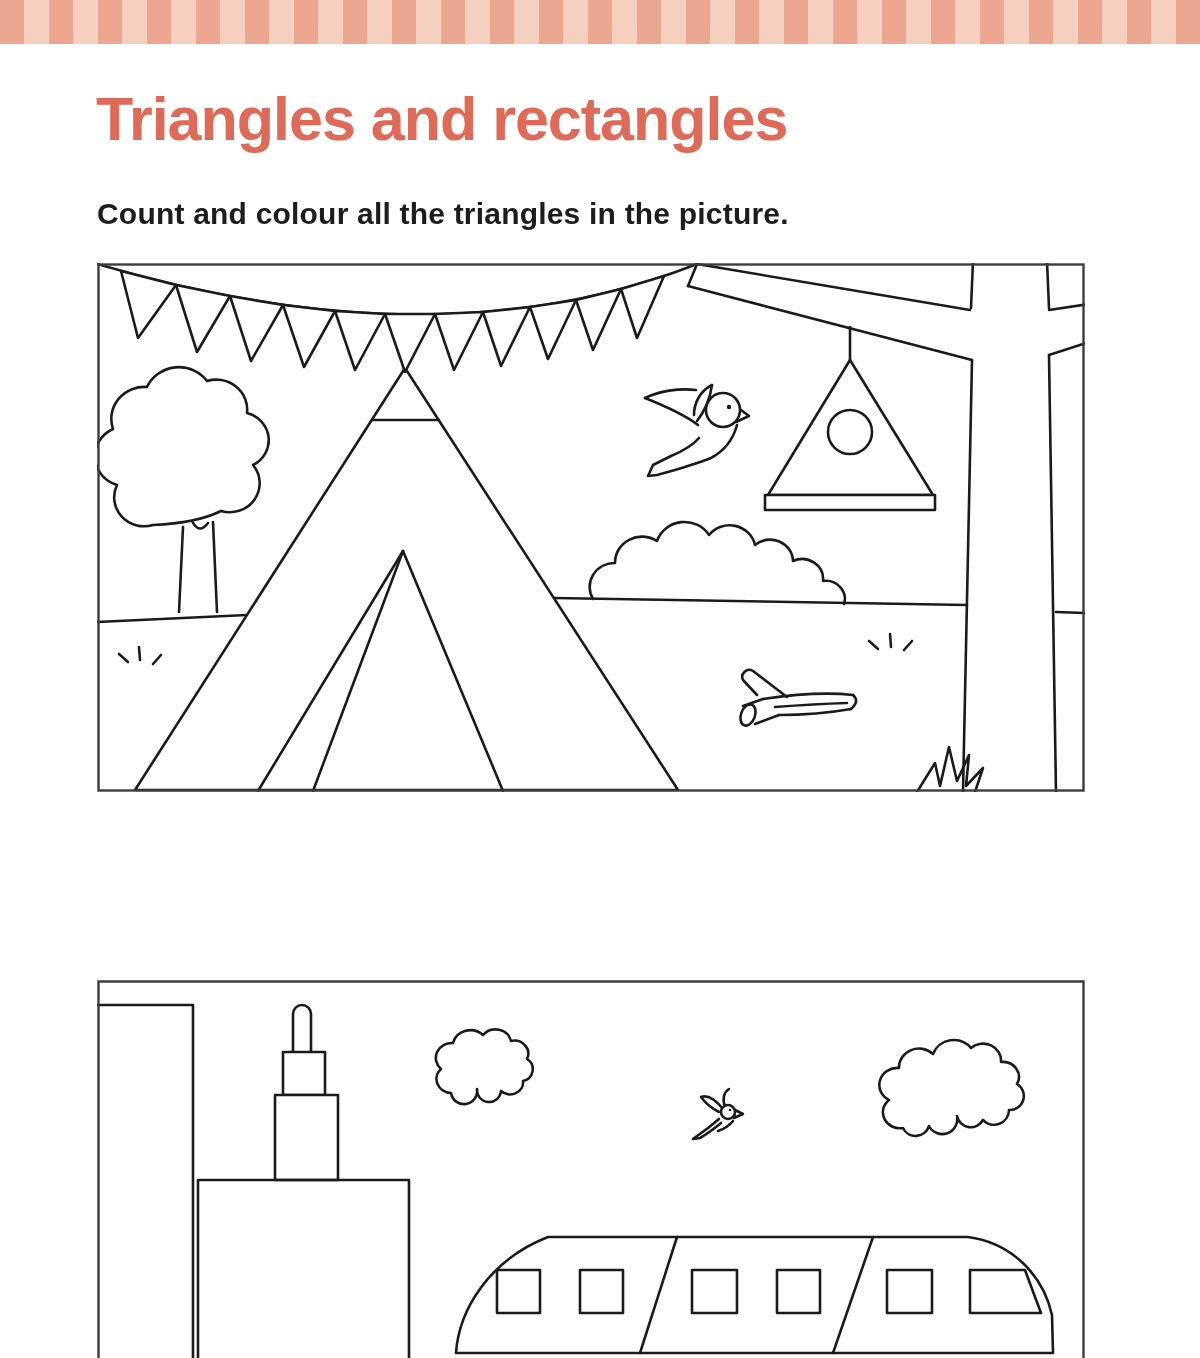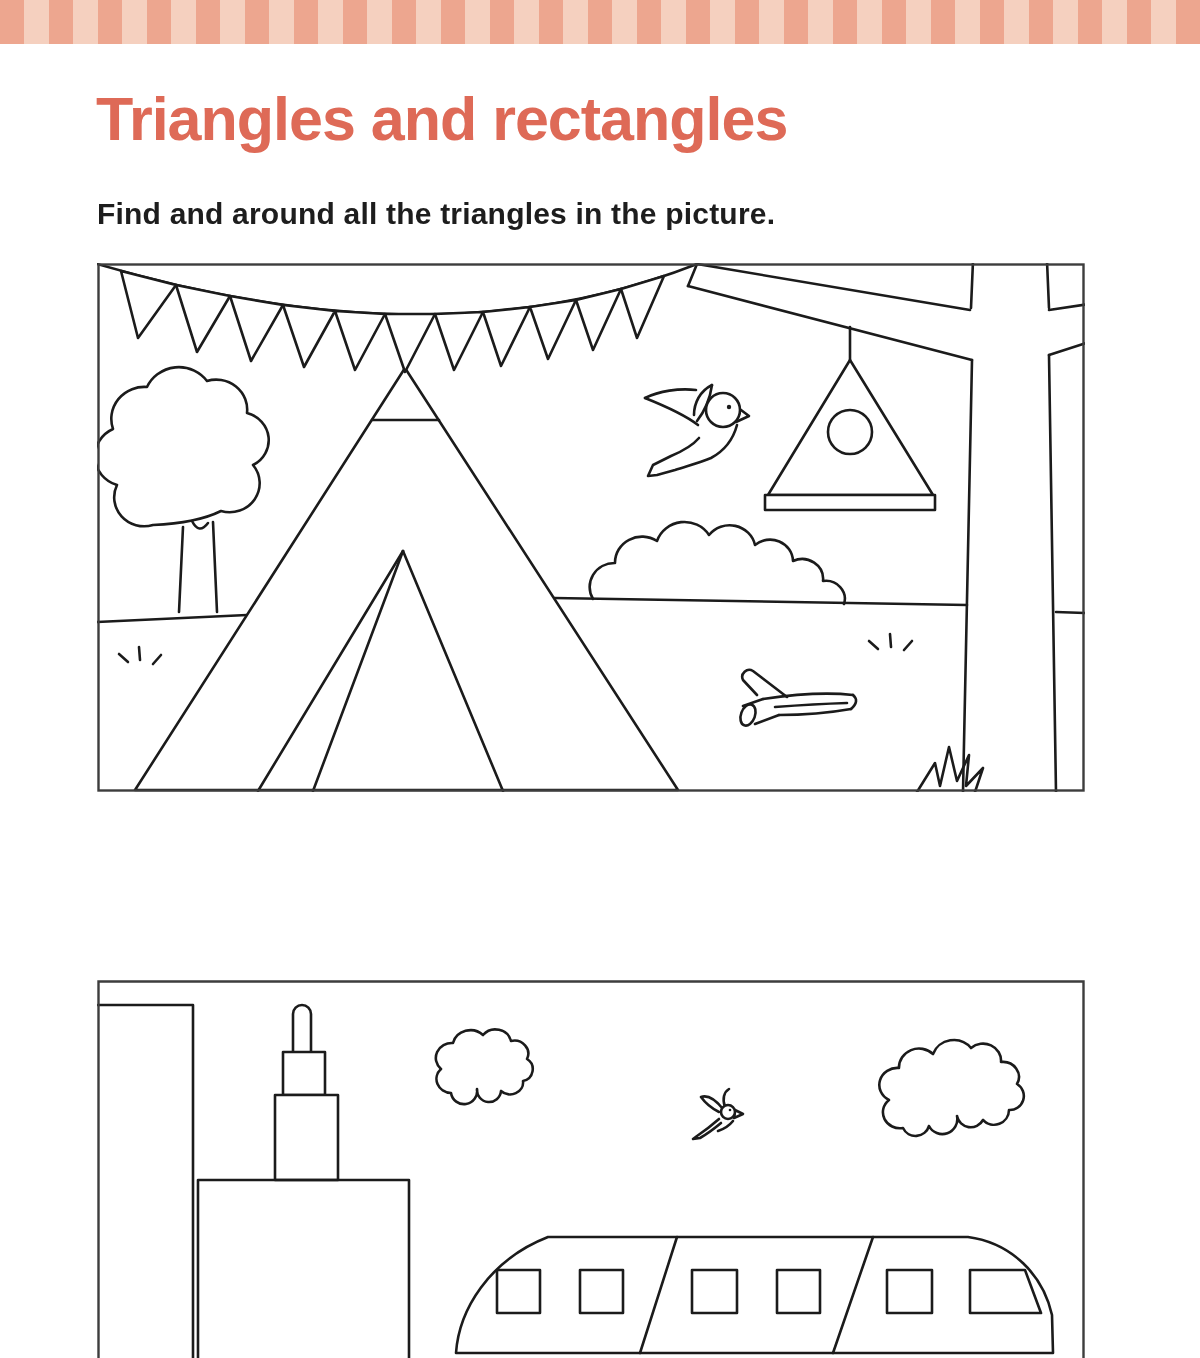--- a/index.html
+++ b/index.html
@@ -49,21 +49,21 @@
 </style>
 </head>
 <body>
 
 <div class="page">
 
   <div class="stripes"></div>
 
   <h1 class="title">Triangles and rectangles</h1>
 
-  <p class="instruction instr-1">Find and around all the triangles in the picture.</p>
+  <p class="instruction instr-1">Count and colour all the triangles in the picture.</p>
 
   <figure class="fig-1">
     <svg viewBox="0 0 988 529" width="988" height="529">
 
       <g>
         <path class="ln" d="M0,359 L150,352"></path>
         <path class="ln" d="M457,335 L870,342"></path>
         <path class="ln" d="M959,349 L988,350"></path>
       </g>
 

